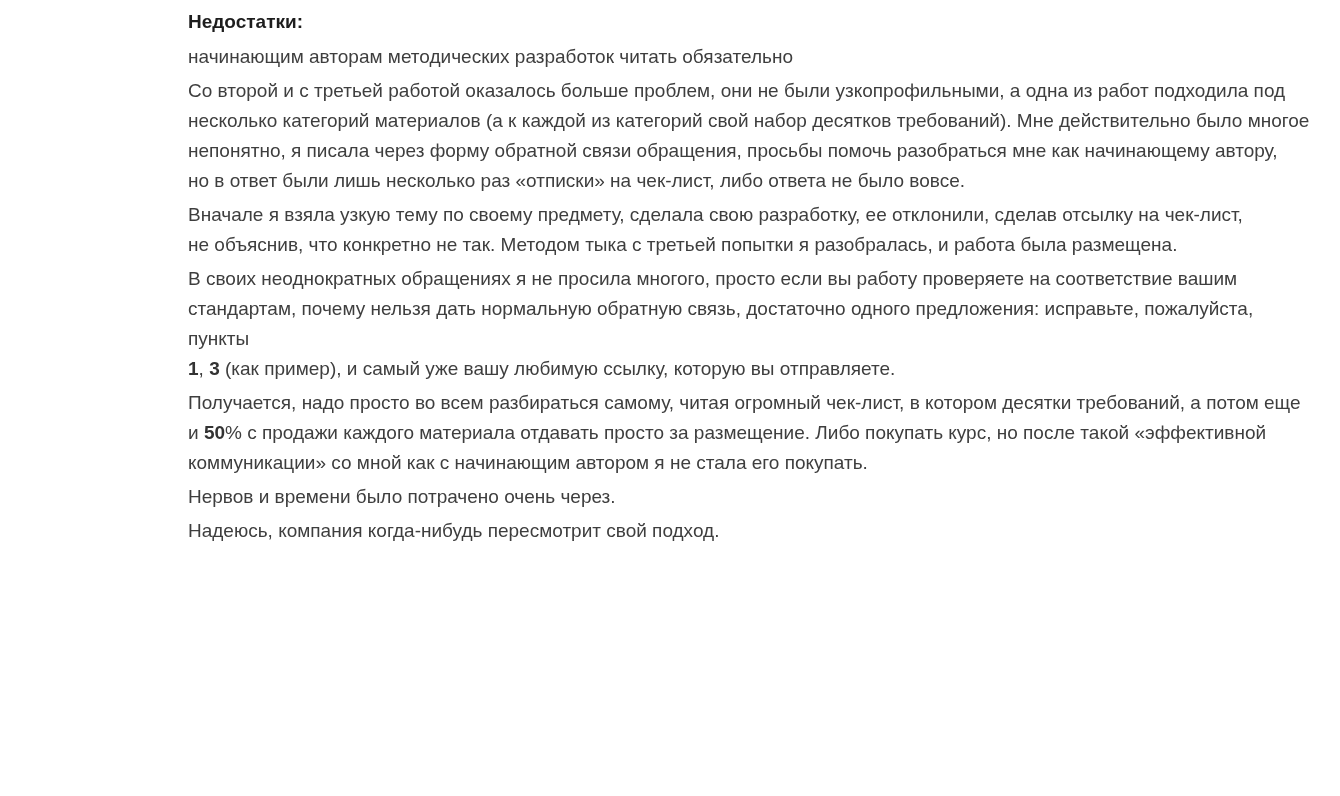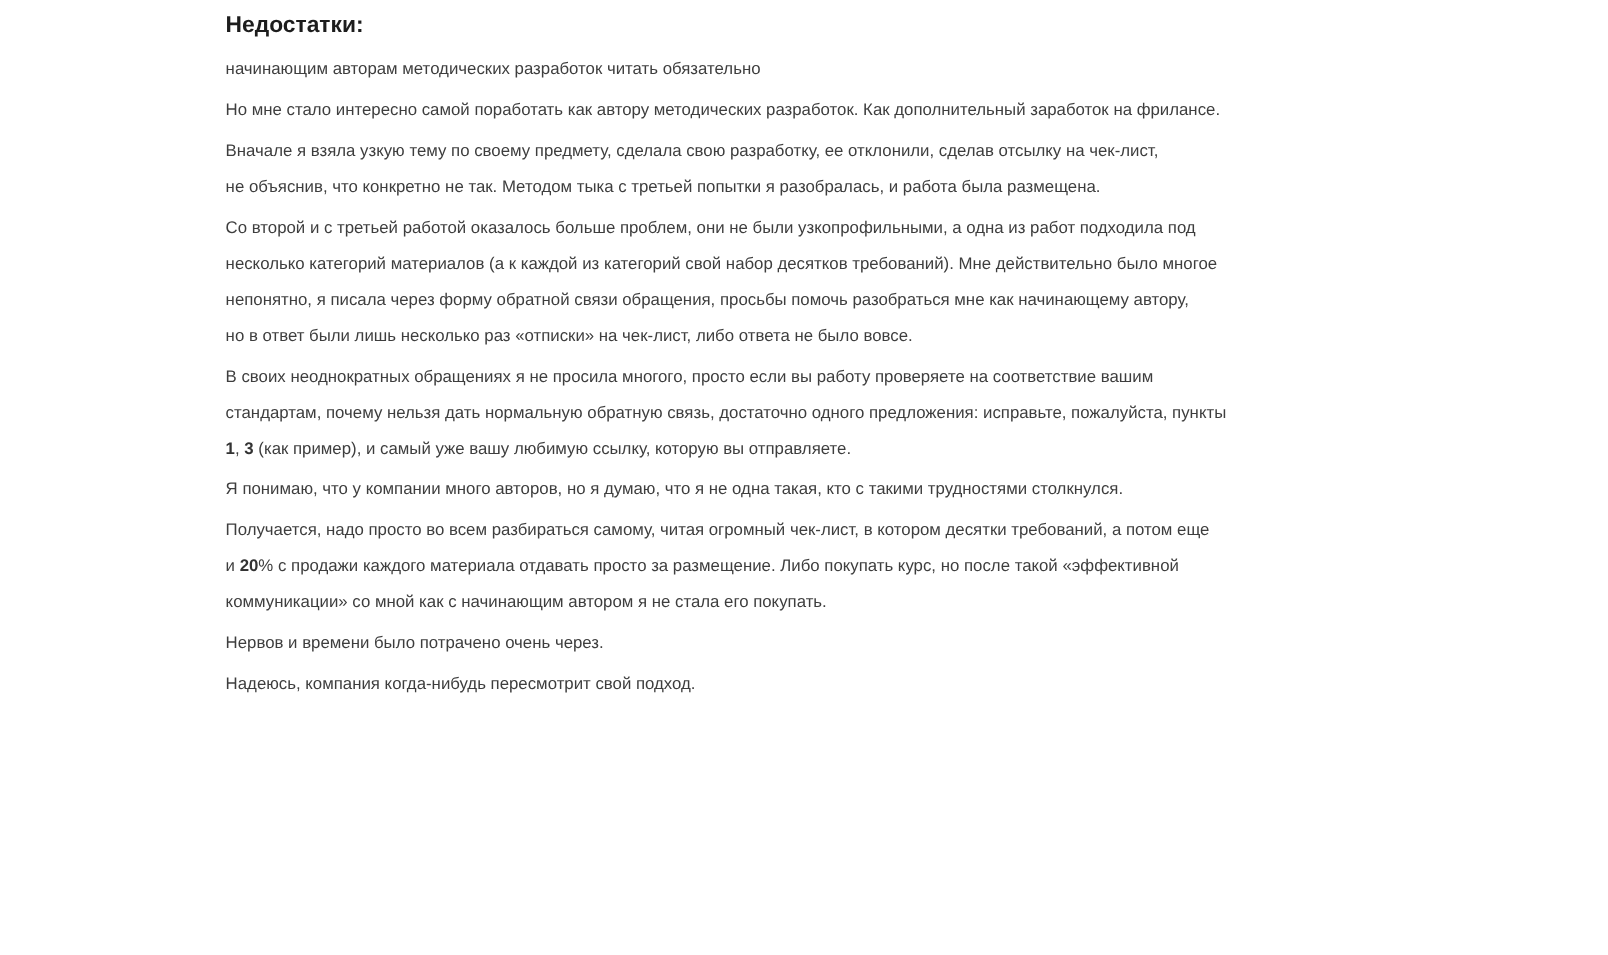--- a/index.html
+++ b/index.html
@@ -17,48 +17,46 @@
     padding: 7px 24px 0 188px;
   }
   .review-heading {
     font-size: 19px;
     line-height: 30px;
     font-weight: 700;
     color: #1d1d1d;
     margin: 0 0 5px 0;
   }
   .para {
-    font-size: 14px;
+    font-size: 19px;
     line-height: 30px;
     margin: 0 0 4px 0;
     white-space: pre-line;
     color: #3e3e3e;
   }
   .para b { font-weight: 700; color: #333333; }
 </style>
 </head>
 <body>
 
 <div class="page">
 
   <h3 class="review-heading">Недостатки:</h3>
 
   <div id="paragraphs">
       <p class="para"><span>начинающим авторам методических разработок читать обязательно</span></p>
-      <p class="para"><span>Но мне стало интересно самой поработать как автору методических разработок. Как дополнительный заработок на фрилансе.</span></p>
-      <p class="para"><span>Вначале я взяла узкую тему по своему предмету, сделала свою разработку, ее отклонили, сделав отсылку на чек-лист,
-не объяснив, что конкретно не так. Методом тыка с третьей попытки я разобралась, и работа была размещена.</span></p>
       <p class="para"><span>Со второй и с третьей работой оказалось больше проблем, они не были узкопрофильными, а одна из работ подходила под
 несколько категорий материалов (а к каждой из категорий свой набор десятков требований). Мне действительно было многое
 непонятно, я писала через форму обратной связи обращения, просьбы помочь разобраться мне как начинающему автору,
 но в ответ были лишь несколько раз «отписки» на чек-лист, либо ответа не было вовсе.</span></p>
+      <p class="para"><span>Вначале я взяла узкую тему по своему предмету, сделала свою разработку, ее отклонили, сделав отсылку на чек-лист,
+не объяснив, что конкретно не так. Методом тыка с третьей попытки я разобралась, и работа была размещена.</span></p>
       <p class="para"><span>В своих неоднократных обращениях я не просила многого, просто если вы работу проверяете на соответствие вашим
 стандартам, почему нельзя дать нормальную обратную связь, достаточно одного предложения: исправьте, пожалуйста, пункты
 </span><b>1</b><span>, </span><b>3</b><span> (как пример), и самый уже вашу любимую ссылку, которую вы отправляете.</span></p>
-      <p class="para"><span>Я понимаю, что у компании много авторов, но я думаю, что я не одна такая, кто с такими трудностями столкнулся.</span></p>
       <p class="para"><span>Получается, надо просто во всем разбираться самому, читая огромный чек-лист, в котором десятки требований, а потом еще
-и </span><b>20</b><span>% с продажи каждого материала отдавать просто за размещение. Либо покупать курс, но после такой «эффективной
+и </span><b>50</b><span>% с продажи каждого материала отдавать просто за размещение. Либо покупать курс, но после такой «эффективной
 коммуникации» со мной как с начинающим автором я не стала его покупать.</span></p>
       <p class="para"><span>Нервов и времени было потрачено очень через.</span></p>
       <p class="para"><span>Надеюсь, компания когда-нибудь пересмотрит свой подход.</span></p>
     </div>
 
 </div>
 
 </body></html>

